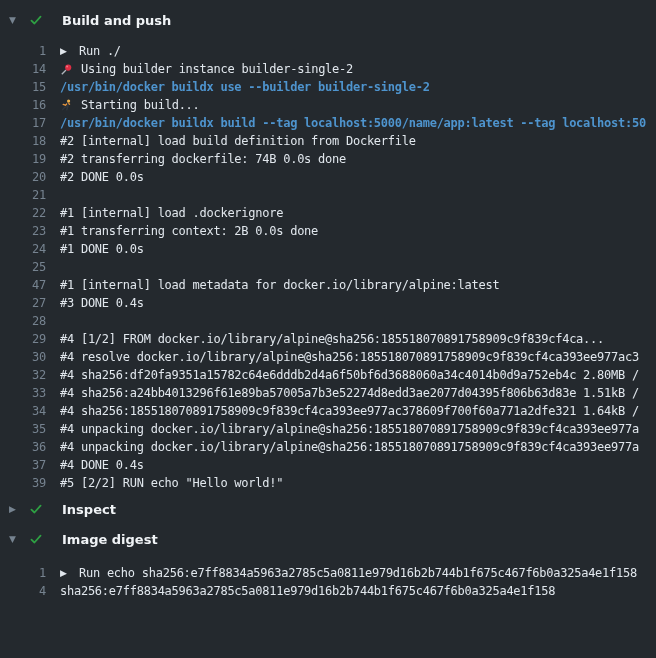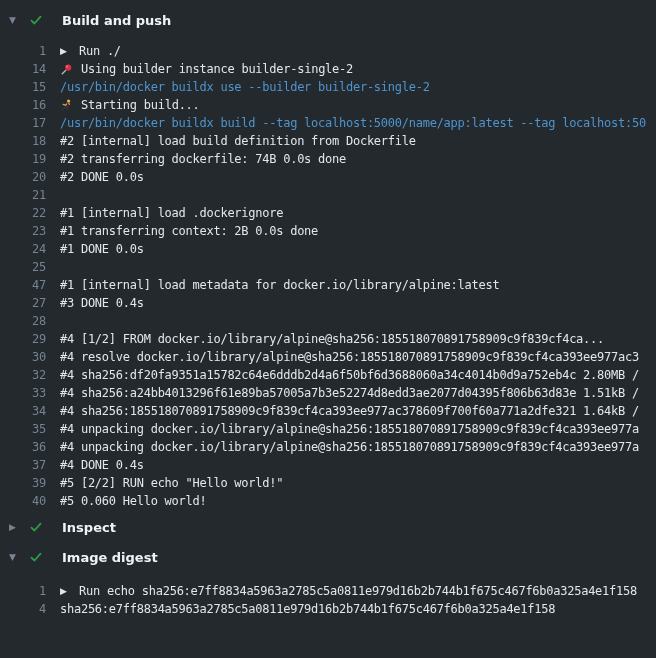--- a/index.html
+++ b/index.html
@@ -68,21 +68,21 @@
     text-align: right;
     color: var(--line-number, #768390);
     cursor: pointer;
   }
   .lt {
     margin-left: 14px;
     color: var(--log-text, #e1e7ed);
   }
   .line.command .lt {
     color: var(--command-text, #4e94ce);
-    font-weight: normal;
+    font-weight: bold;
     text-align: center;
   }
   .play {
     flex: none;
     margin-left: 14px;
     width: 13px;
     font-family: "DejaVu Sans", sans-serif;
     font-size: 9px;
     color: var(--log-text, #e1e7ed);
     cursor: pointer;
@@ -138,21 +138,20 @@
       <div class="line blank"><span class="ln">28</span><span class="lt"></span></div>
       <div class="line log"><span class="ln">29</span><span class="lt">#4 [1/2] FROM docker.io/library/alpine@sha256:185518070891758909c9f839cf4ca...</span></div>
       <div class="line log"><span class="ln">30</span><span class="lt">#4 resolve docker.io/library/alpine@sha256:185518070891758909c9f839cf4ca393ee977ac3</span></div>
       <div class="line log"><span class="ln">32</span><span class="lt">#4 sha256:df20fa9351a15782c64e6dddb2d4a6f50bf6d3688060a34c4014b0d9a752eb4c 2.80MB /</span></div>
       <div class="line log"><span class="ln">33</span><span class="lt">#4 sha256:a24bb4013296f61e89ba57005a7b3e52274d8edd3ae2077d04395f806b63d83e 1.51kB /</span></div>
       <div class="line log"><span class="ln">34</span><span class="lt">#4 sha256:185518070891758909c9f839cf4ca393ee977ac378609f700f60a771a2dfe321 1.64kB /</span></div>
       <div class="line log"><span class="ln">35</span><span class="lt">#4 unpacking docker.io/library/alpine@sha256:185518070891758909c9f839cf4ca393ee977a</span></div>
       <div class="line log"><span class="ln">36</span><span class="lt">#4 unpacking docker.io/library/alpine@sha256:185518070891758909c9f839cf4ca393ee977a</span></div>
       <div class="line log"><span class="ln">37</span><span class="lt">#4 DONE 0.4s</span></div>
       <div class="line log"><span class="ln">39</span><span class="lt">#5 [2/2] RUN echo "Hello world!"</span></div>
-      <div class="line log"><span class="ln">40</span><span class="lt">#5 0.060 Hello world!</span></div>
     </div>
     <div class="hdr inspect">
       <span class="chev">▶</span>
       <span class="checkwrap">
         <svg width="14" height="14" viewBox="0 0 16 16">
           <path d="M2.8 8.8 L6.2 12 L13.2 4.2" fill="none" stroke="#2ea043" stroke-width="2" stroke-linecap="round" stroke-linejoin="round"></path>
         </svg>
       </span>
       <span class="hdr-label">Inspect</span>
     </div>

